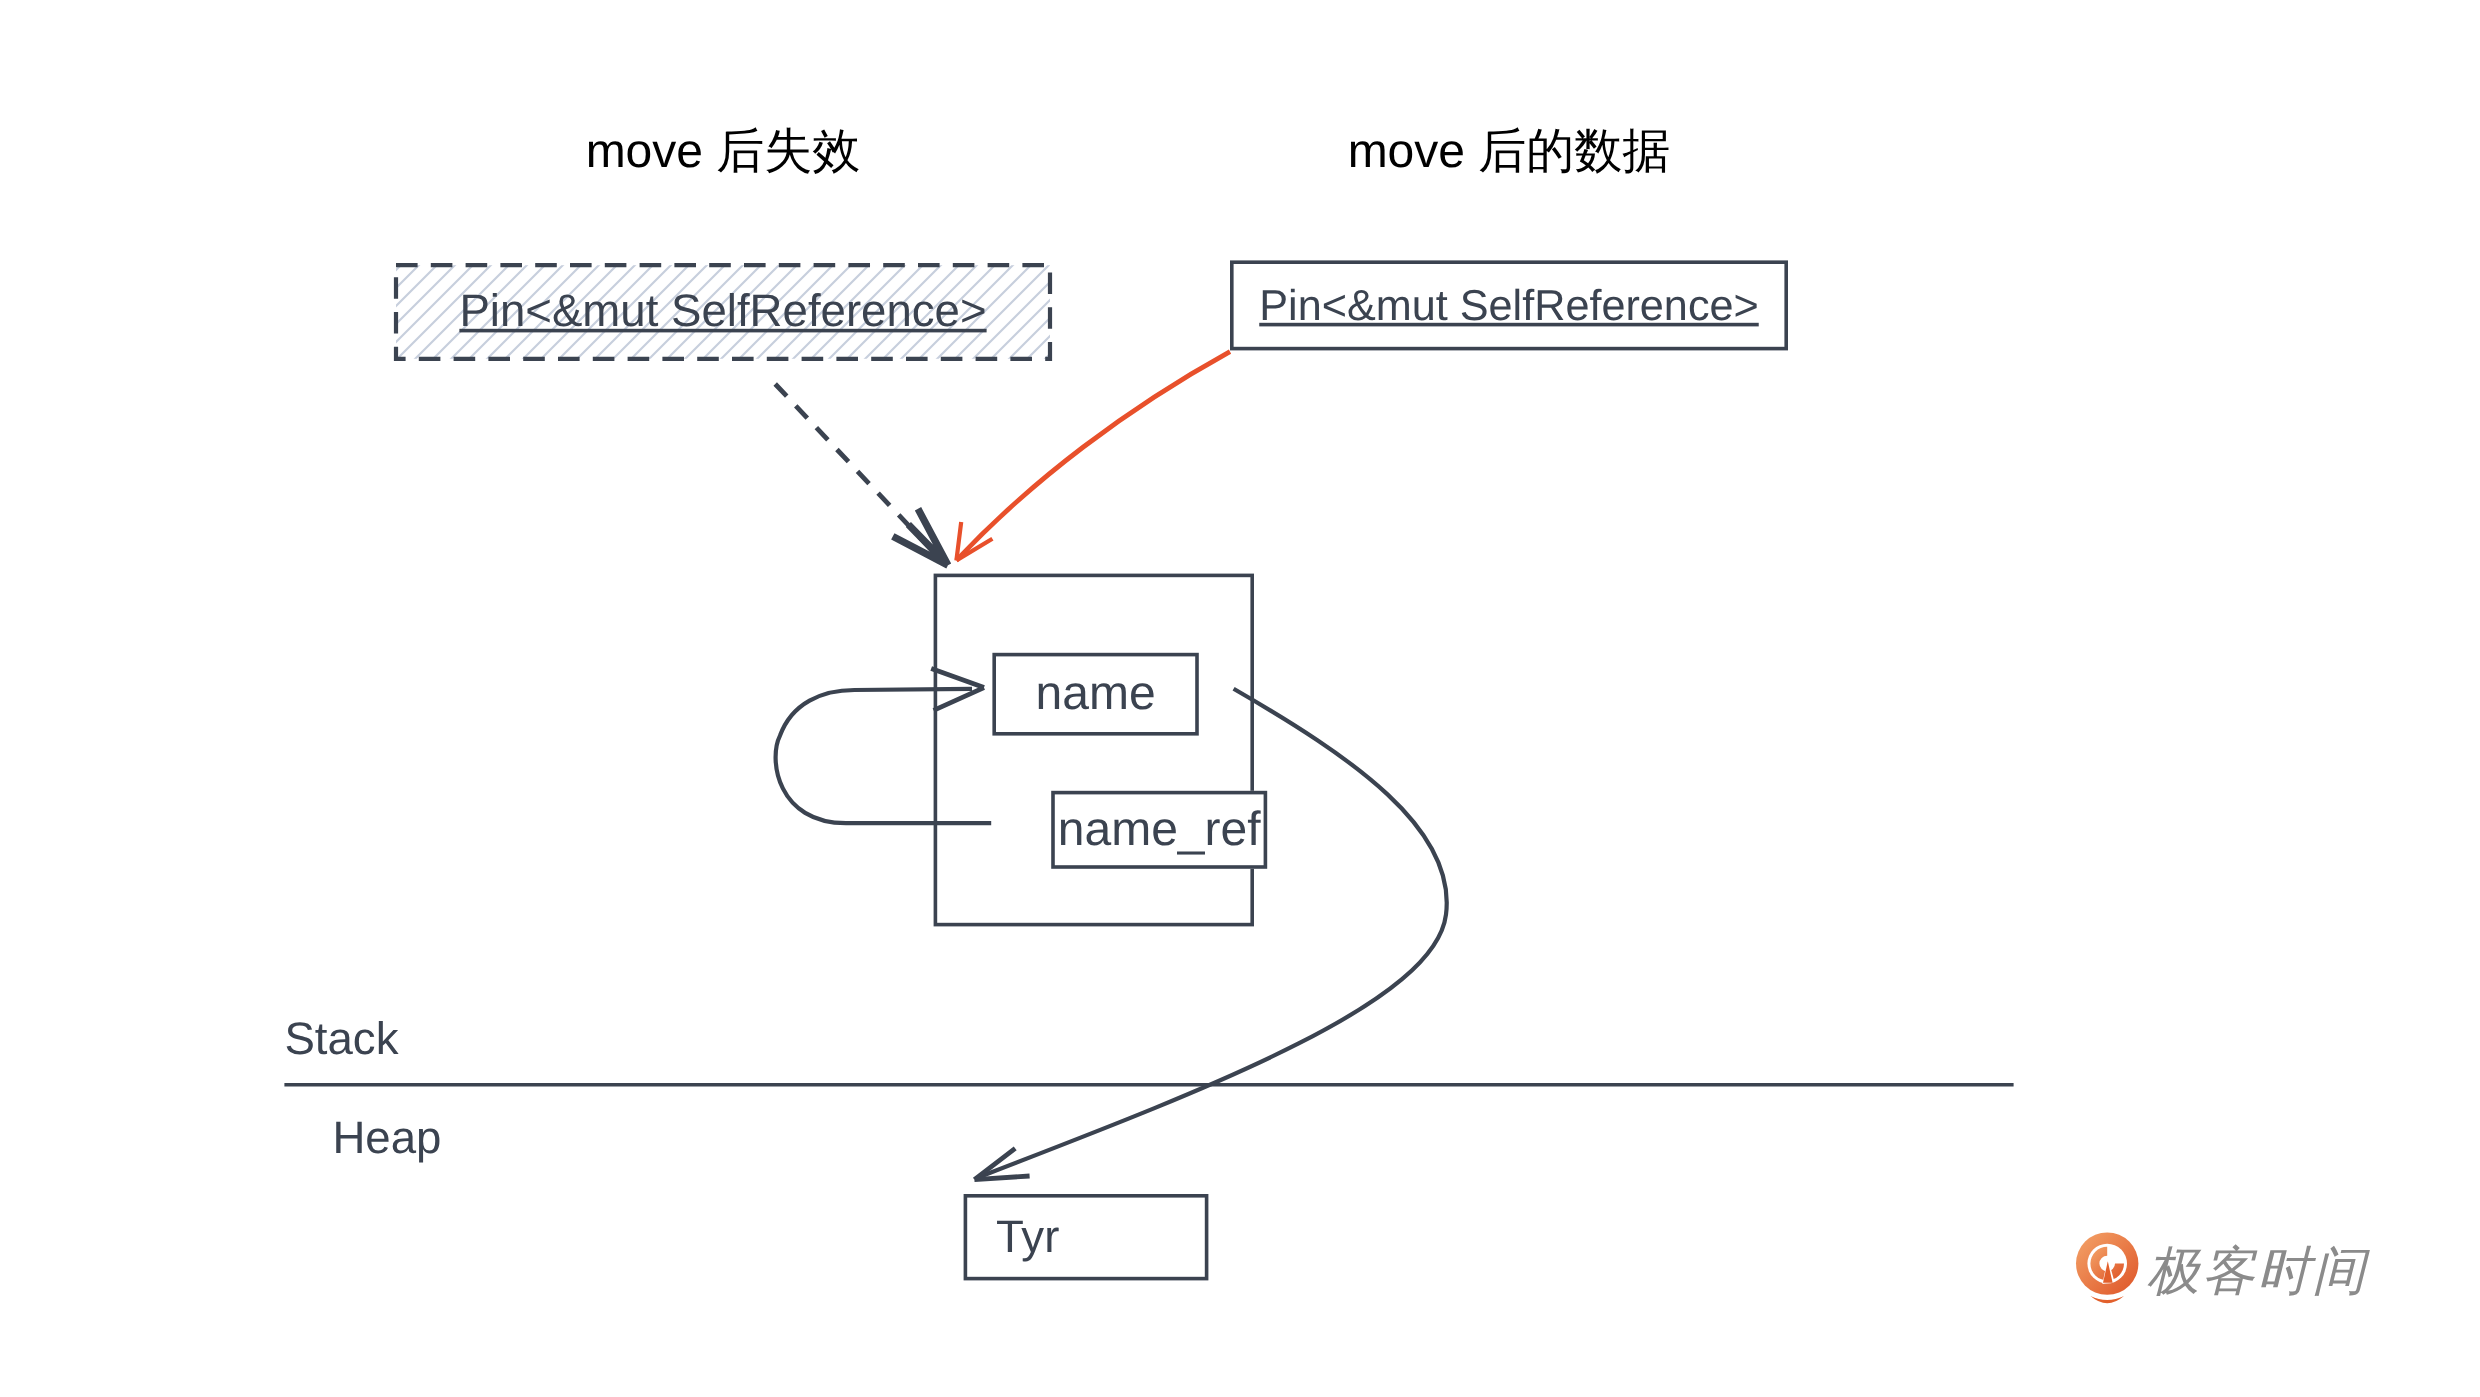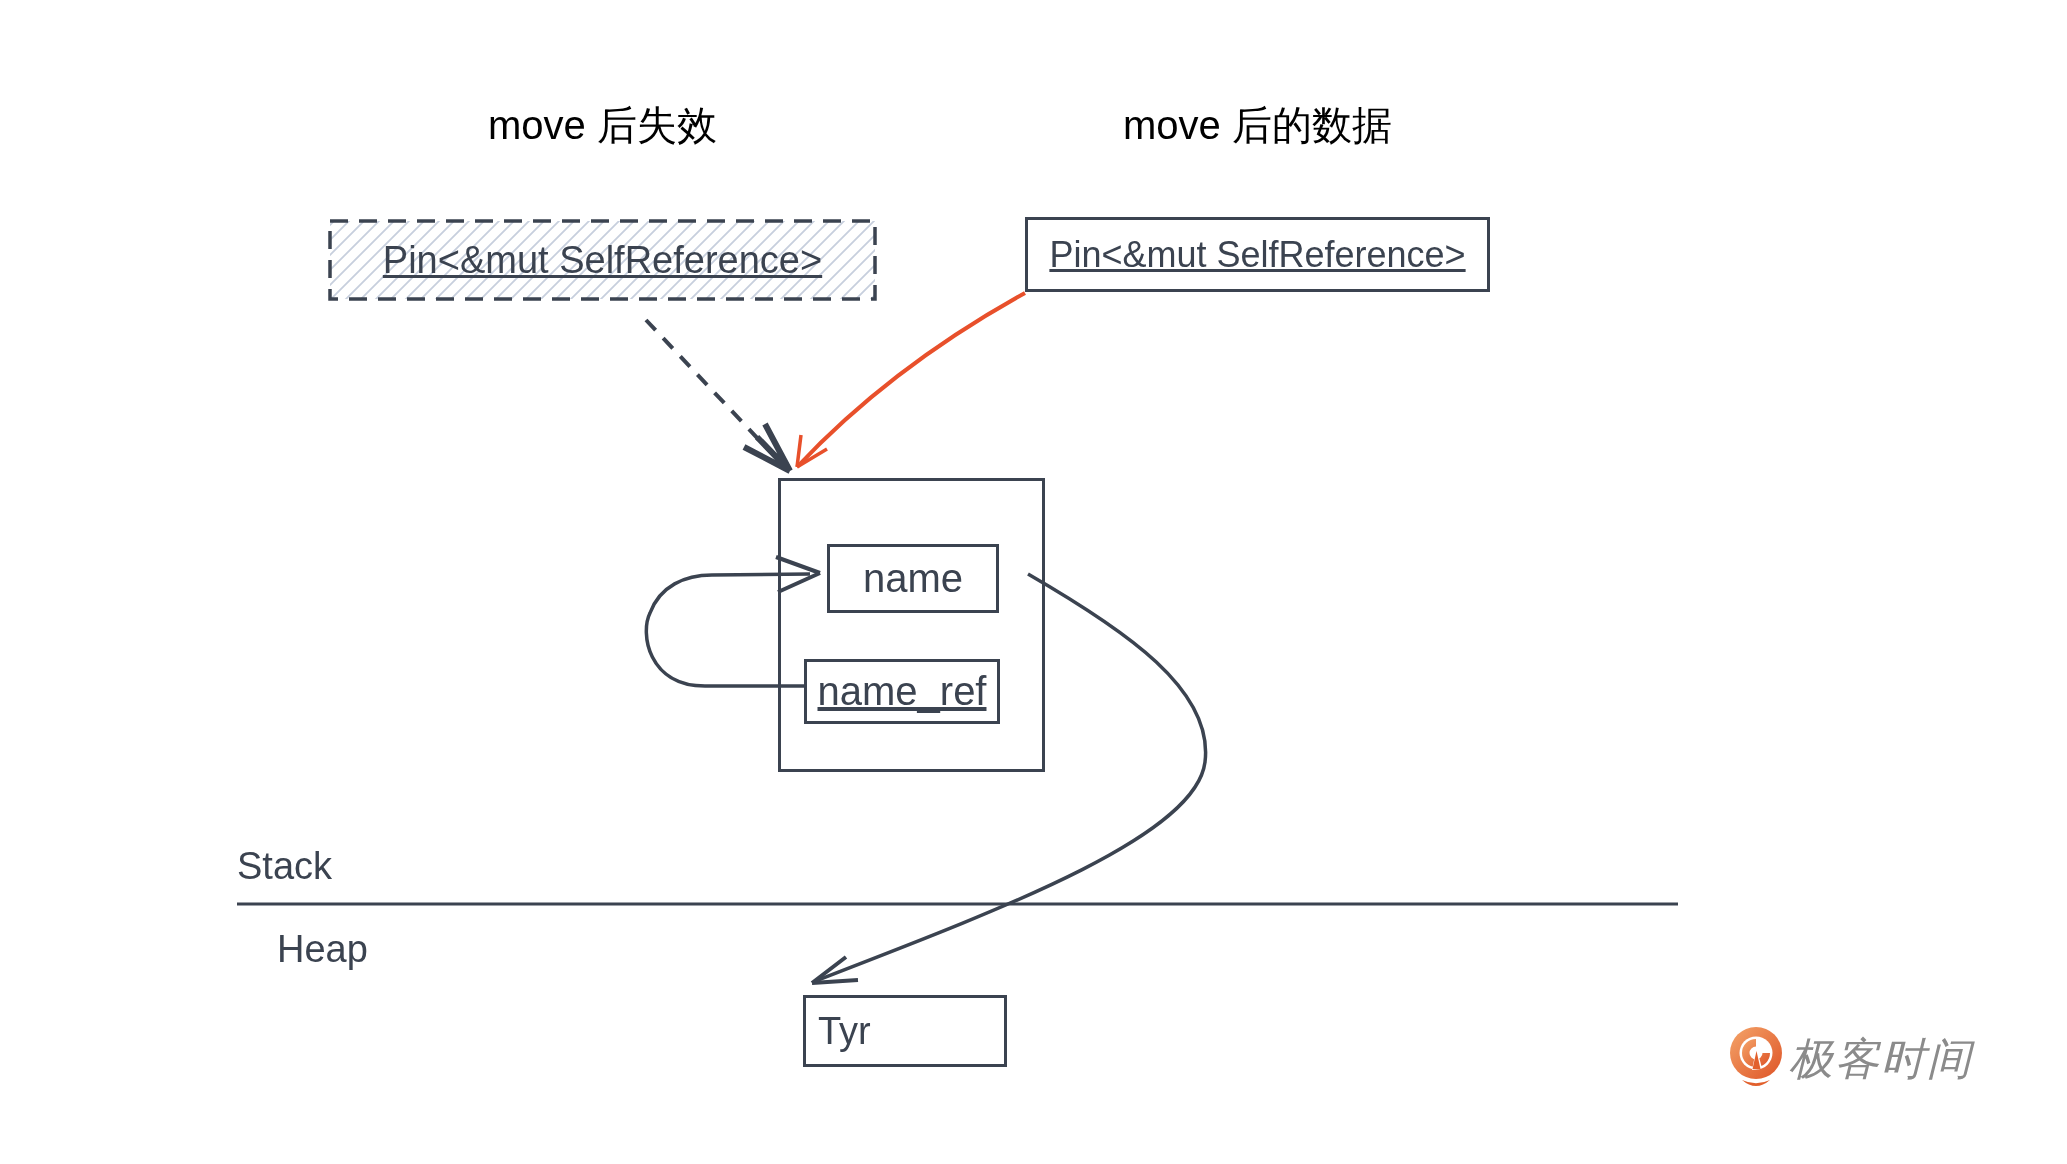--- a/index.html
+++ b/index.html
@@ -32,21 +32,21 @@
     text-decoration:underline;
   }
   .field{
     font-size:40px;
     background:#ffffff;
     margin-top:10px;
   }
   .region-label{font-size:38px;}
   .tyr{
     justify-content:flex-start;
-    padding-left:12px;
+    padding-left:24px;
     font-size:38px;
     background:#ffffff;
   }
   #logo{
     display:flex;align-items:center;font-style:italic;
   }
   #logo .logo-text{
     font-size:44px;
     color:#8b8b8b;
     letter-spacing:2px;
@@ -96,21 +96,21 @@
 
   <div class="abs title" style="left:330px;top:98px;width:545px;">move 后失效</div>
   <div class="abs title" style="left:1025px;top:98px;width:465px;">move 后的数据</div>
 
   <div class="abs pin-label" style="left:330px;top:221px;width:545px;height:78px;font-size:38px;">Pin&lt;&amp;mut SelfReference&gt;</div>
 
   <div class="abs node pin-label" style="left:1025px;top:217px;width:465px;height:75px;font-size:36px;">Pin&lt;&amp;mut SelfReference&gt;</div>
 
   <div class="abs node" style="left:778px;top:478px;width:267px;height:294px;"></div>
   <div class="abs node field" style="left:827px;top:534px;width:172px;height:69px;">name</div>
-  <div class="abs node field" style="left:804px;top:649px;width:196px;height:65px;text-decoration:underline;">name_ref</div>
+  <div class="abs node field" style="left:876px;top:649px;width:180px;height:65px;">name_ref</div>
 
   <div class="abs region-label" style="left:237px;top:845px;">Stack</div>
   <div class="abs region-label" style="left:237px;top:928px;margin-left:40px;">Heap</div>
 
   <div class="abs node tyr" style="left:803px;top:995px;width:204px;height:72px;">Tyr</div>
 
   <div id="logo" class="abs" style="left:1725px;top:1024px;">
     <svg width="64" height="70" viewBox="0 0 64 70" xmlns="http://www.w3.org/2000/svg" aria-hidden="true">
       <circle cx="31" cy="29" r="26" fill="url(#lg-orange)"></circle>
       <circle cx="31" cy="29" r="16.5" fill="#ffffff"></circle>

